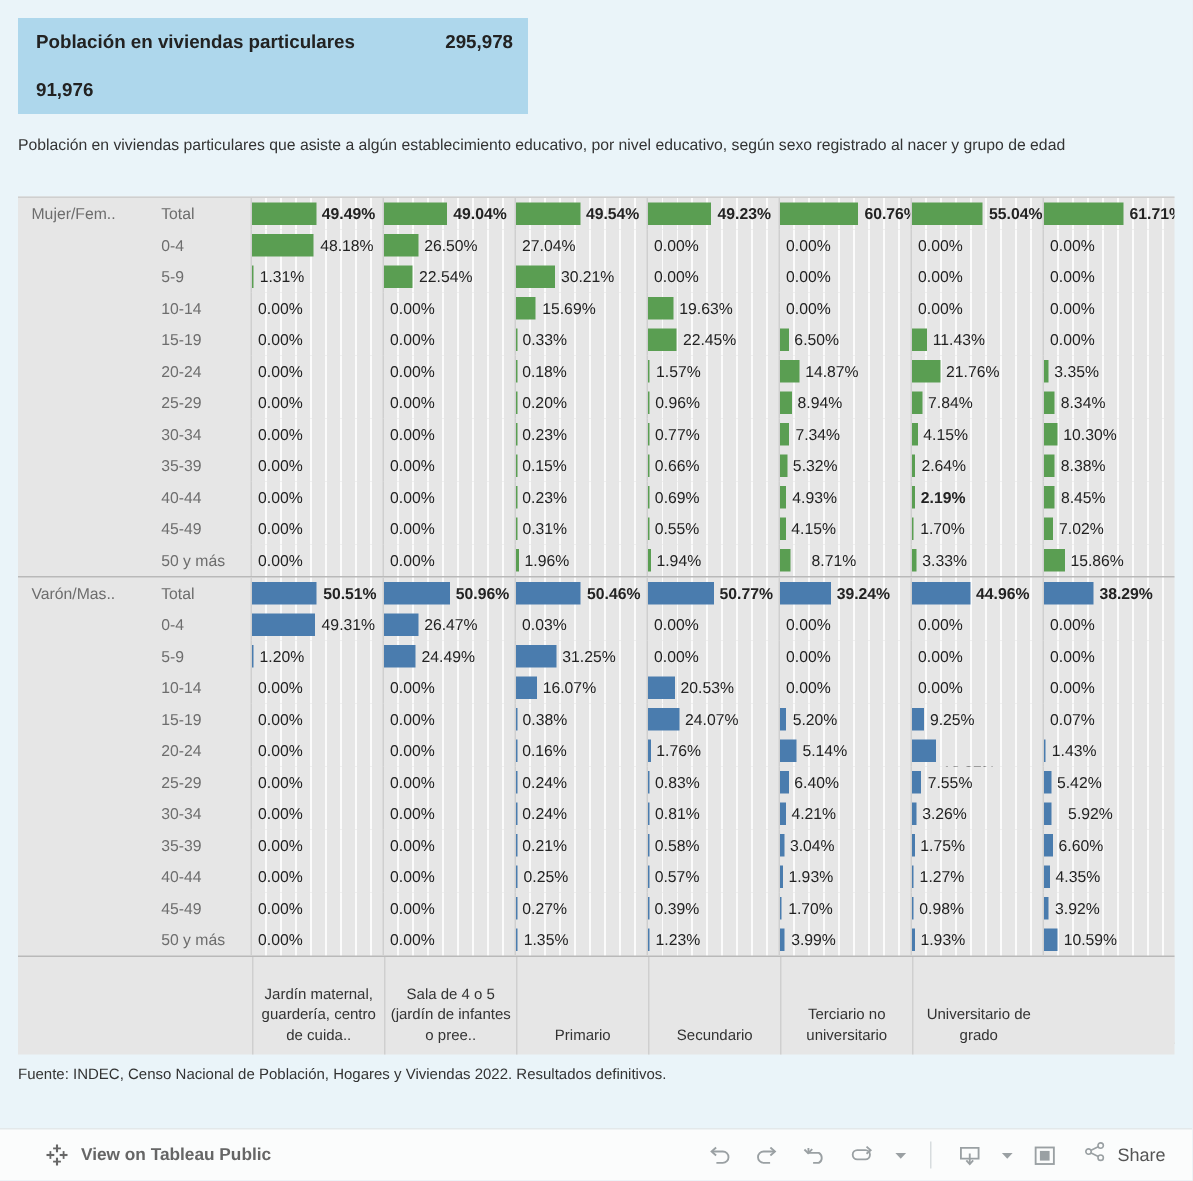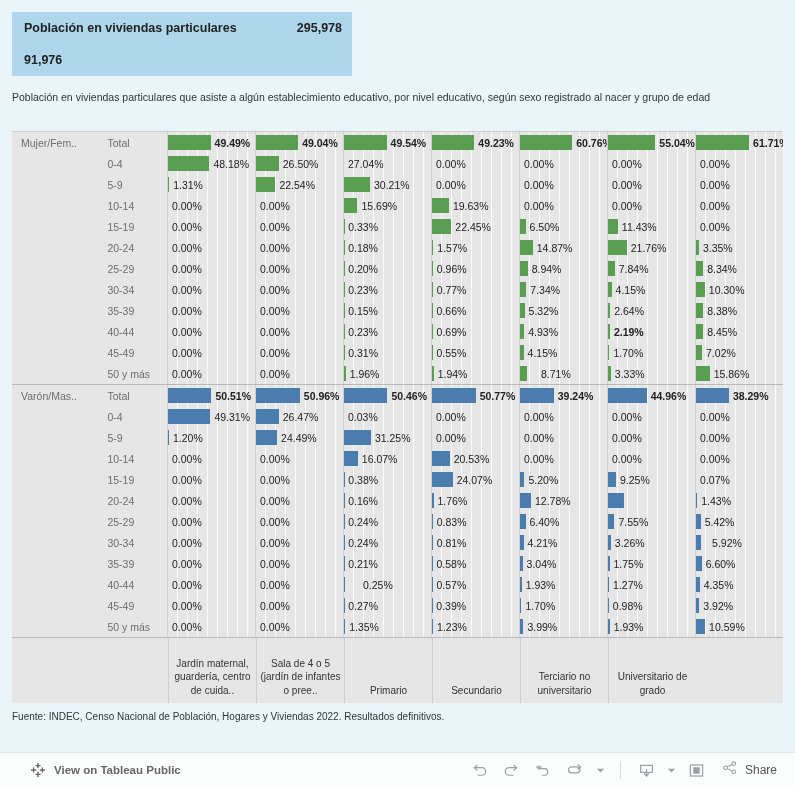--- a/index.html
+++ b/index.html
@@ -895,21 +895,21 @@
                 <div class="val" style="left: 0.14px;">0.16%</div>
               </div>
               <div class="cell">
                 <div class="grid"></div>
                 <div class="bar m" style="width: 1.51px;"></div>
                 <div class="val" style="left: 1.51px;">1.76%</div>
               </div>
               <div class="cell">
                 <div class="grid"></div>
                 <div class="bar m" style="width: 10.99px;"></div>
-                <div class="val" style="left: 10.99px;">12.78%</div>
+                <div class="val" style="left: 10.99px;">5.14%</div>
               </div>
               <div class="cell">
                 <div class="grid"></div>
                 <div class="bar m" style="width: 16.31px;"></div>
                 <div class="val" style="left: 16.31px; margin-top: 25px;">18.97%</div>
               </div>
               <div class="cell">
                 <div class="grid"></div>
                 <div class="bar m" style="width: 1.23px;"></div>
                 <div class="val" style="left: 1.23px;">1.43%</div>
@@ -1049,21 +1049,21 @@
                 <div class="val" style="left: 0px;">0.00%</div>
               </div>
               <div class="cell">
                 <div class="grid"></div>
                 <div class="bar m" style="width: 0px;"></div>
                 <div class="val" style="left: 0px;">0.00%</div>
               </div>
               <div class="cell">
                 <div class="grid"></div>
                 <div class="bar m" style="width: 0.21px;"></div>
-                <div class="val" style="left: 15px; text-align: center;">0.25%</div>
+                <div class="val" style="left: 1px; text-align: center;">0.25%</div>
               </div>
               <div class="cell">
                 <div class="grid"></div>
                 <div class="bar m" style="width: 0.49px;"></div>
                 <div class="val" style="left: 0.49px;">0.57%</div>
               </div>
               <div class="cell">
                 <div class="grid"></div>
                 <div class="bar m" style="width: 1.66px;"></div>
                 <div class="val" style="left: 1.66px;">1.93%</div>

